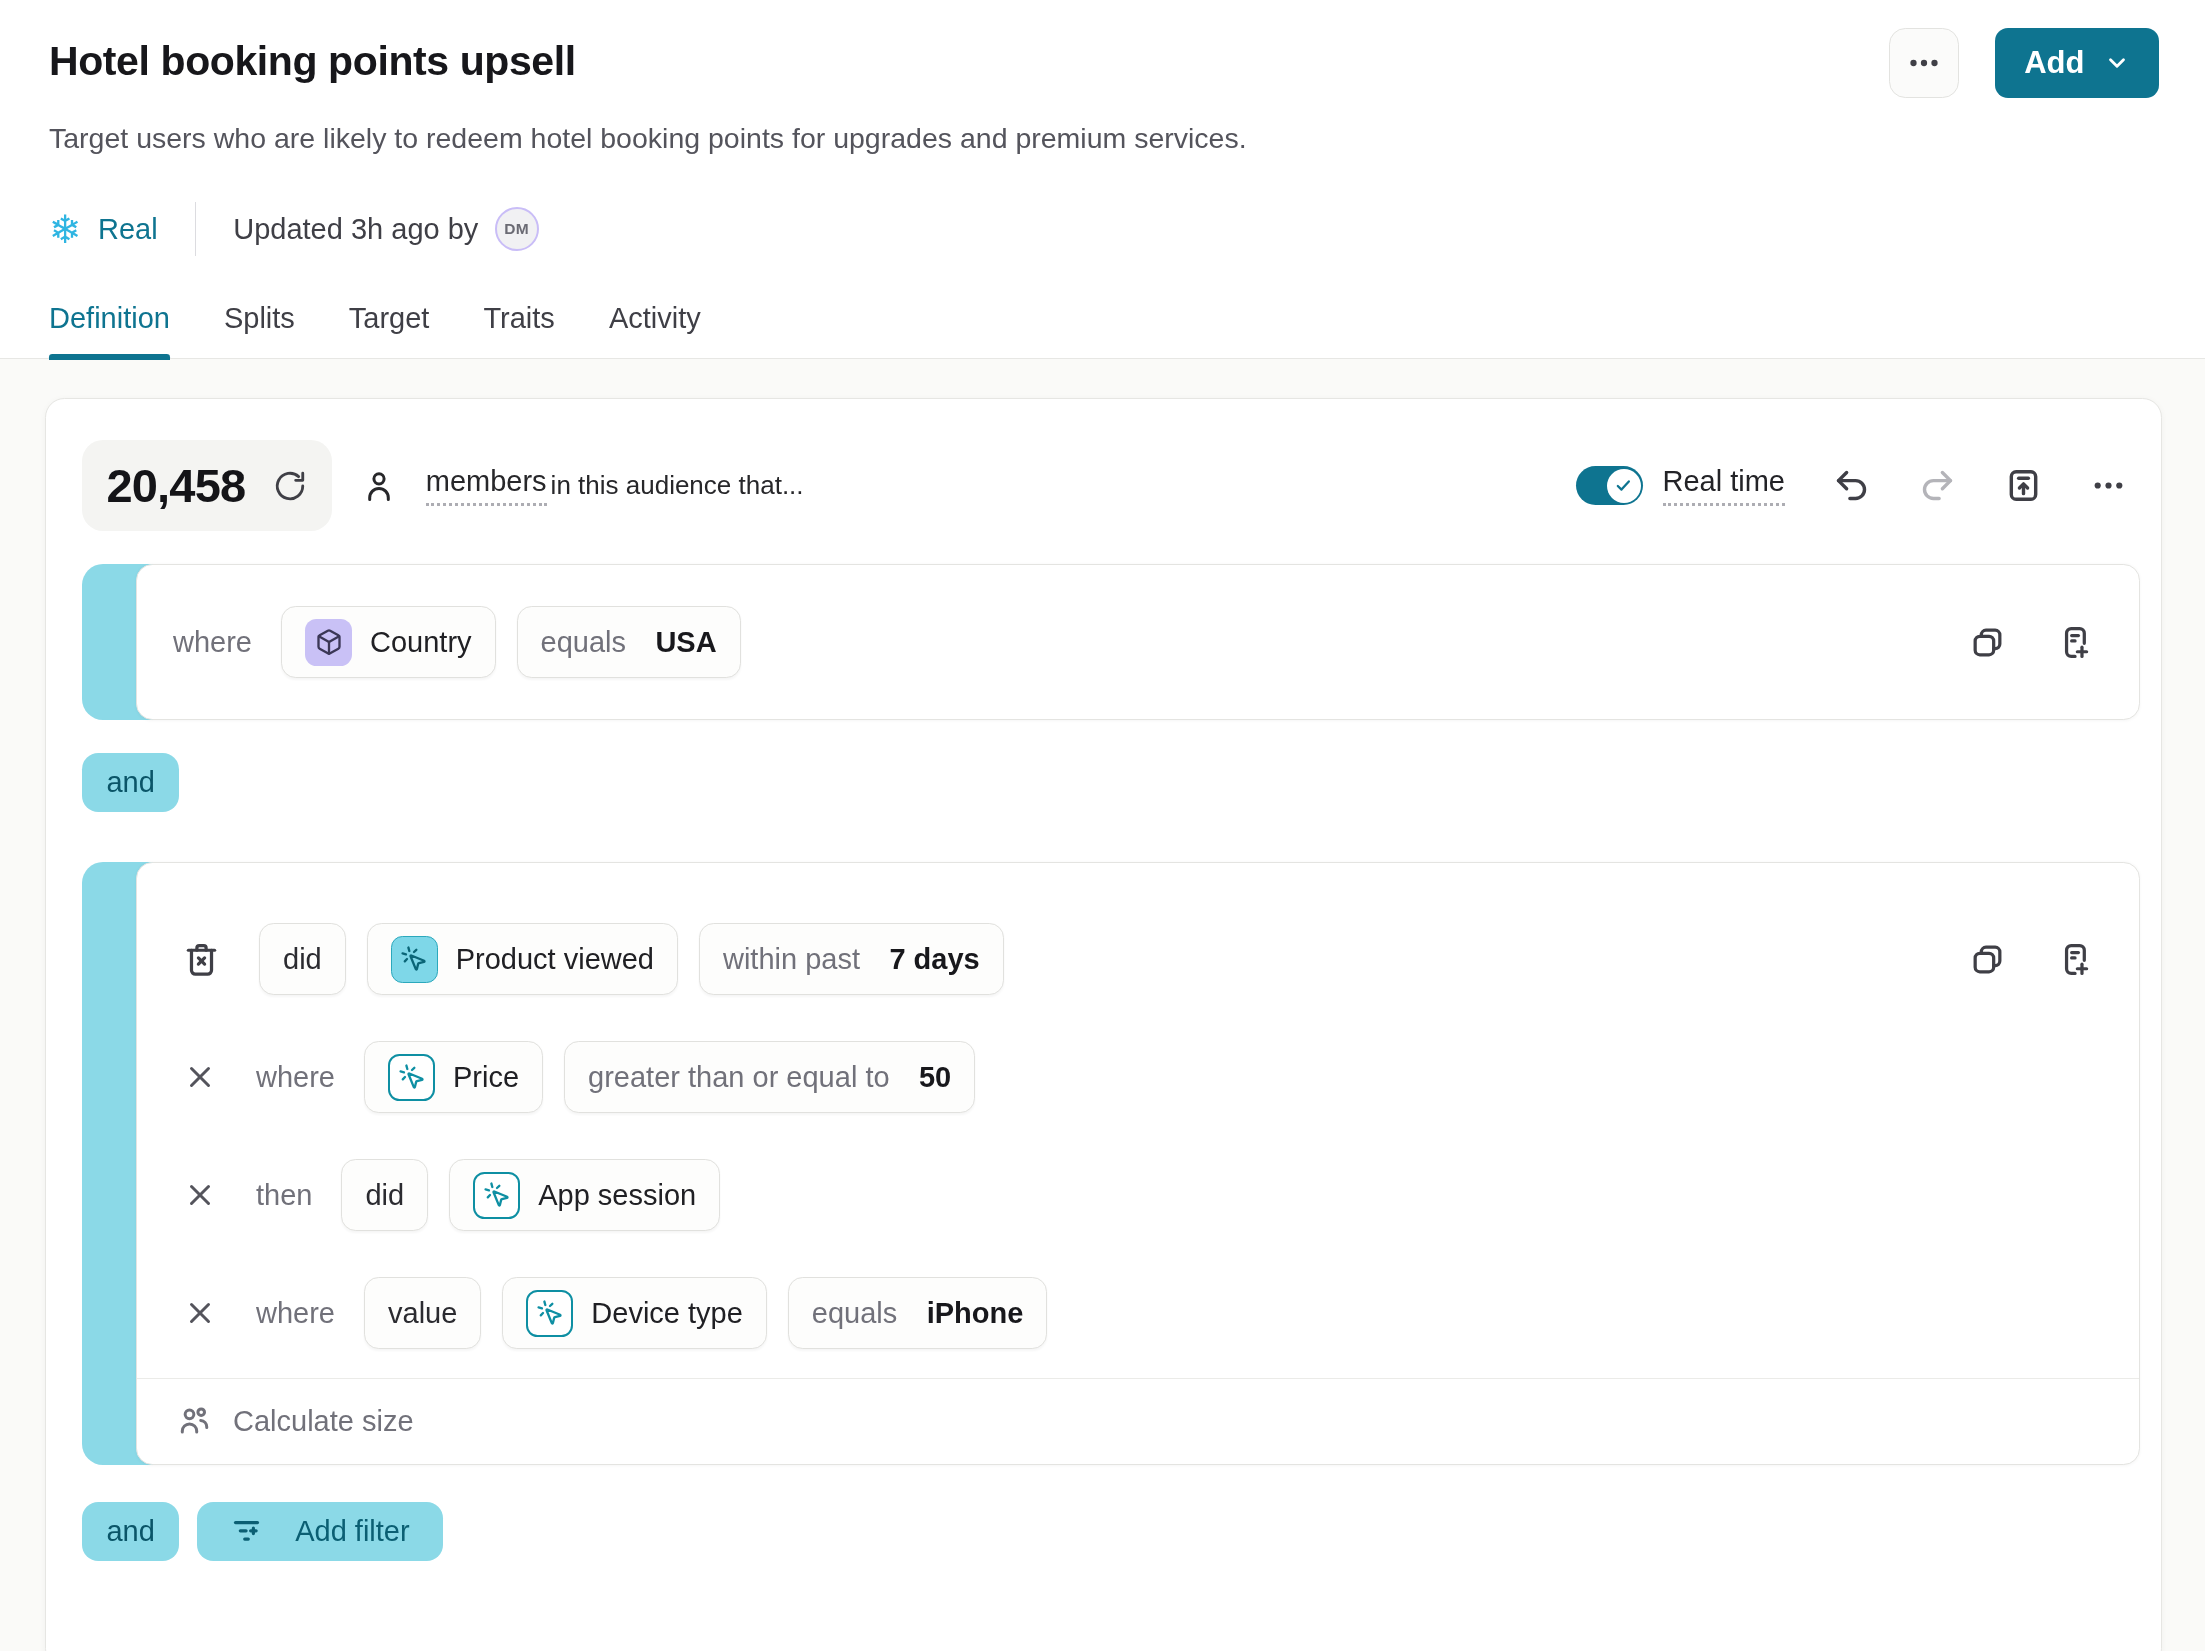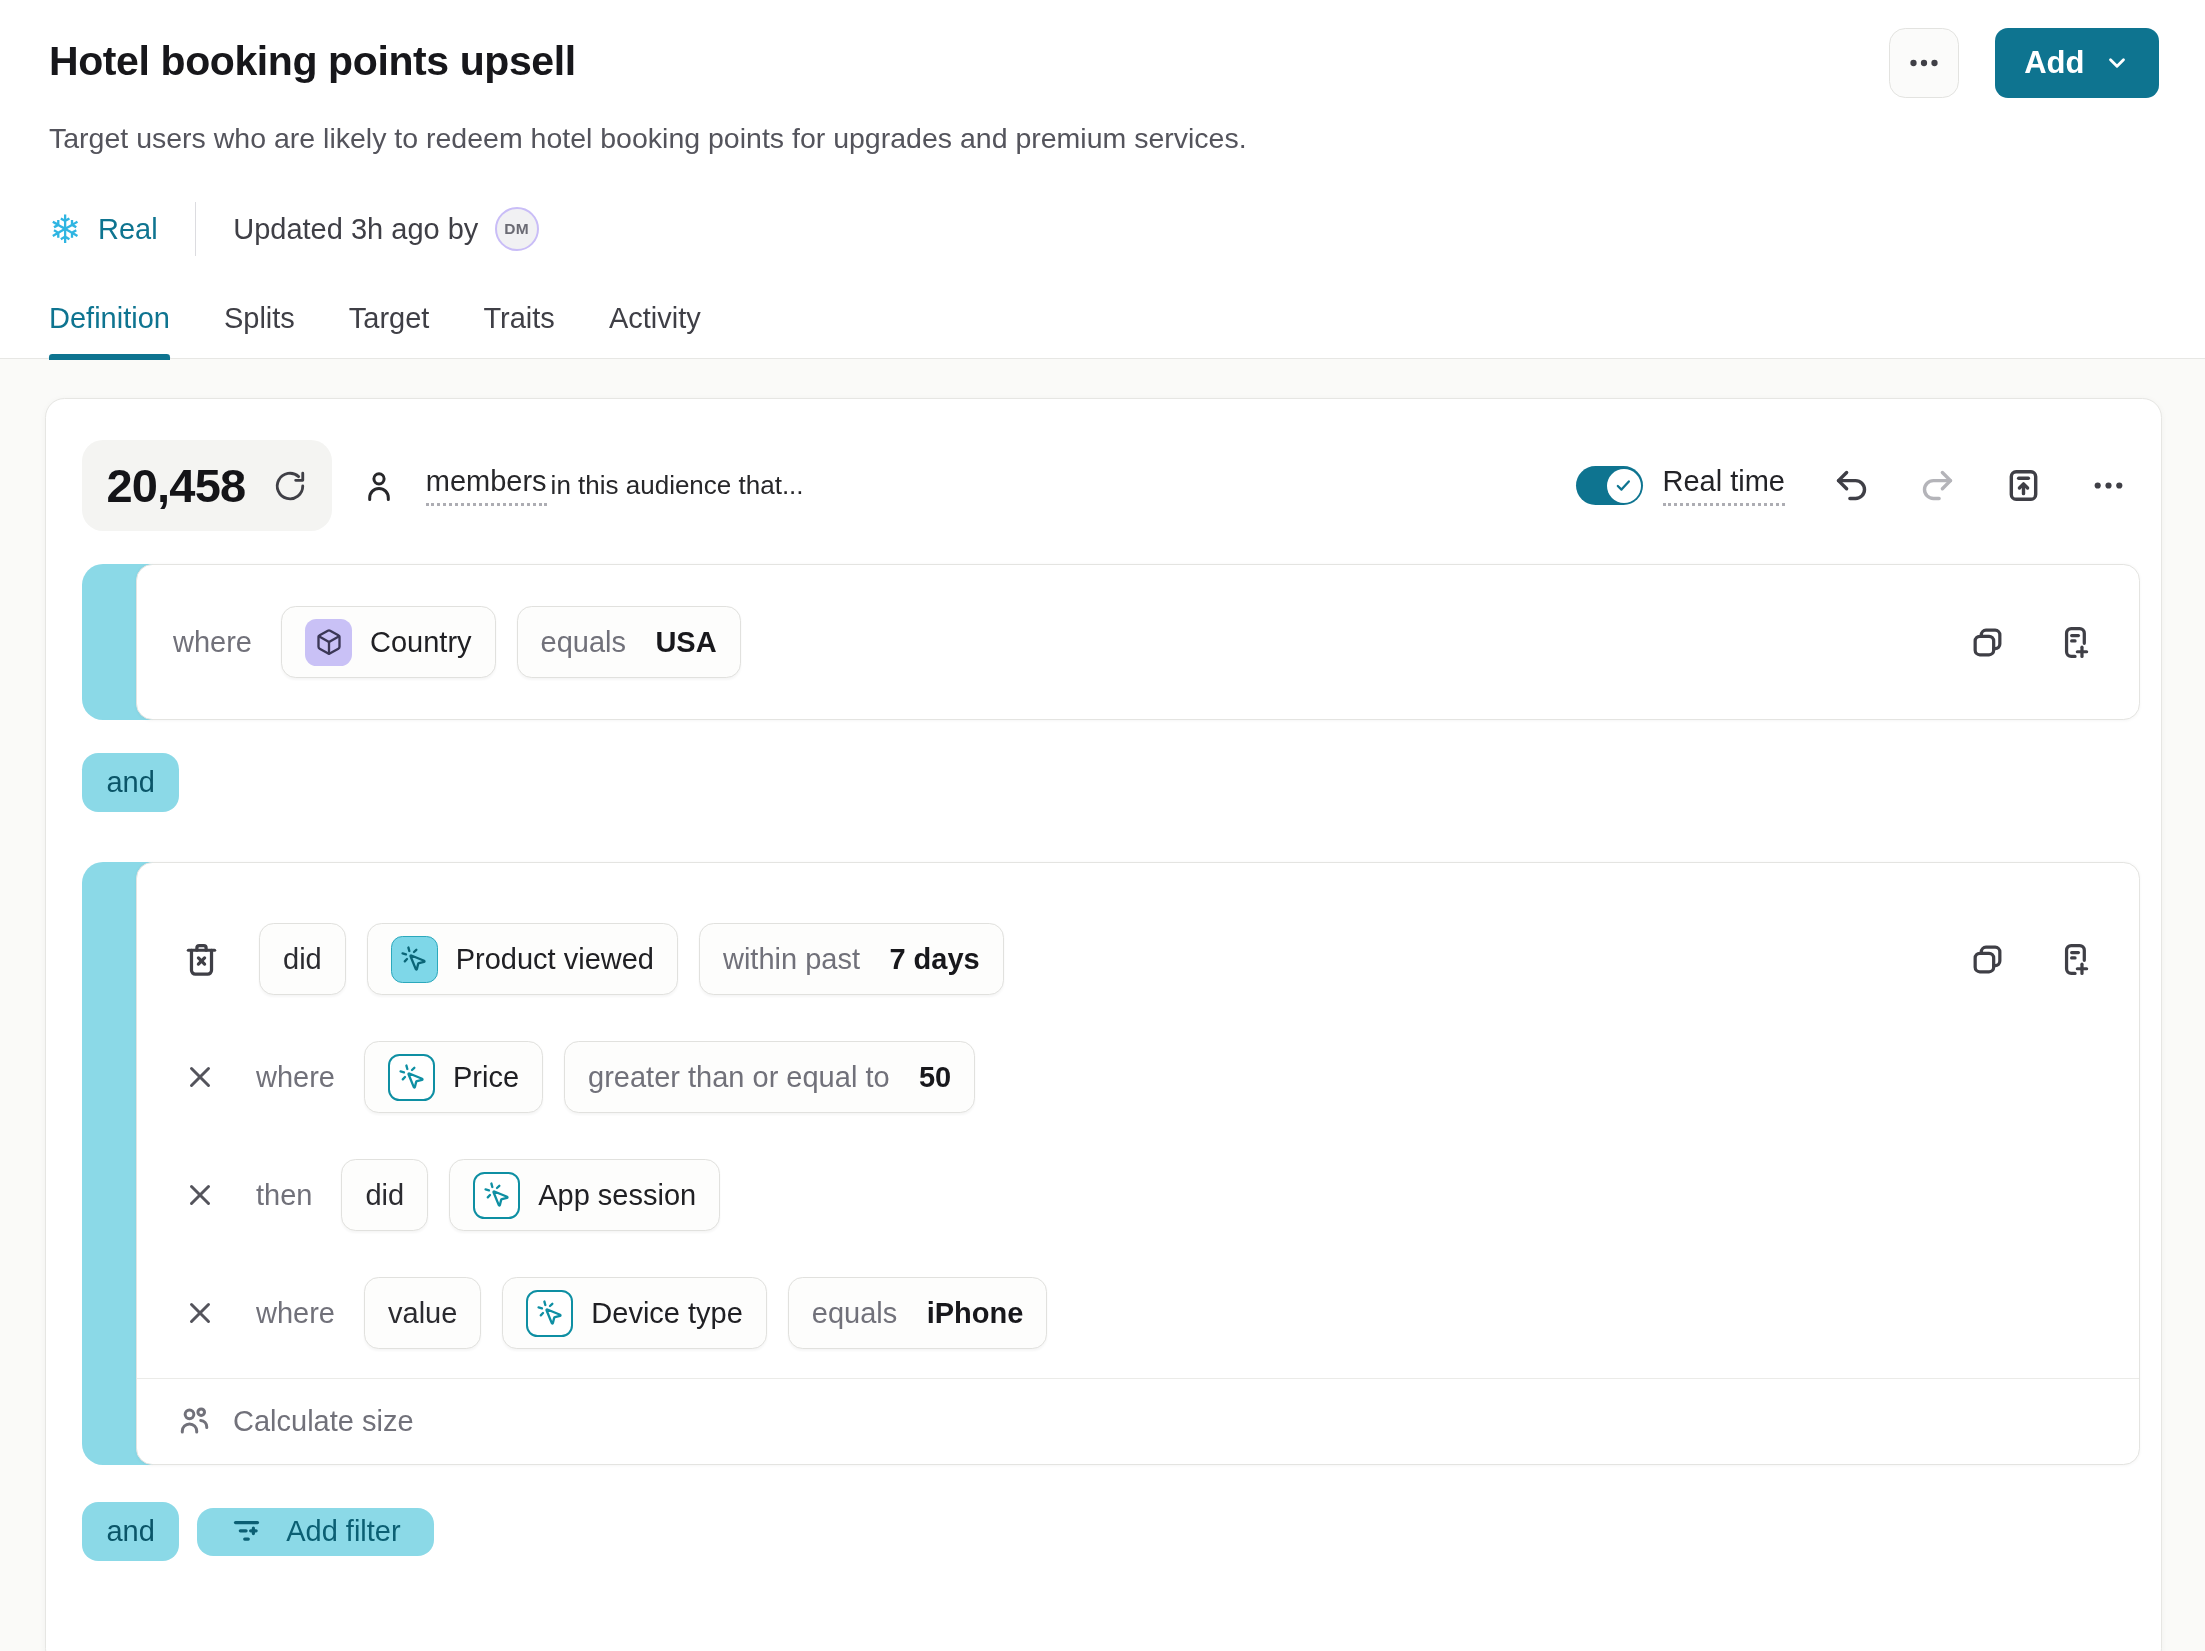--- a/index.html
+++ b/index.html
@@ -82,21 +82,21 @@
   .crow { display:flex; align-items:center; margin-bottom:46px; }
   .crow:last-child { margin-bottom:0; }
   .rm { color:#54545C; margin-right:39px; flex:none; }
   .calc-row { border-top:1.6px solid #EBEBE8; display:flex; align-items:flex-end; gap:21px;
     padding:23px 36px 26px 39px; color:#71717A; font-size:29px; cursor:pointer; }
 
   .and-badge { display:inline-flex; align-items:center; justify-content:center; height:59px; padding:0 24.4px;
     background:#8BD9E7; color:#0A5568; border-radius:16.3px; font-size:29px; font-weight:500; border:none; }
   .solo { margin:33px 0 50px 0; }
   .bottom-row { display:flex; align-items:center; margin-top:37px; gap:18px; }
-  .add-filter { display:flex; align-items:center; gap:23px; height:48px; padding:0 33px;
+  .add-filter { display:flex; align-items:center; gap:32px; height:59px; padding:0 33px;
     background:#8BD9E7; color:#0B5F73; border:none; border-radius:16.3px; font-size:29px; font-weight:500; }
 
   svg { display:block; }
 </style>
 </head>
 <body>
 
 <div class="app">
 
   <header class="hdr">

